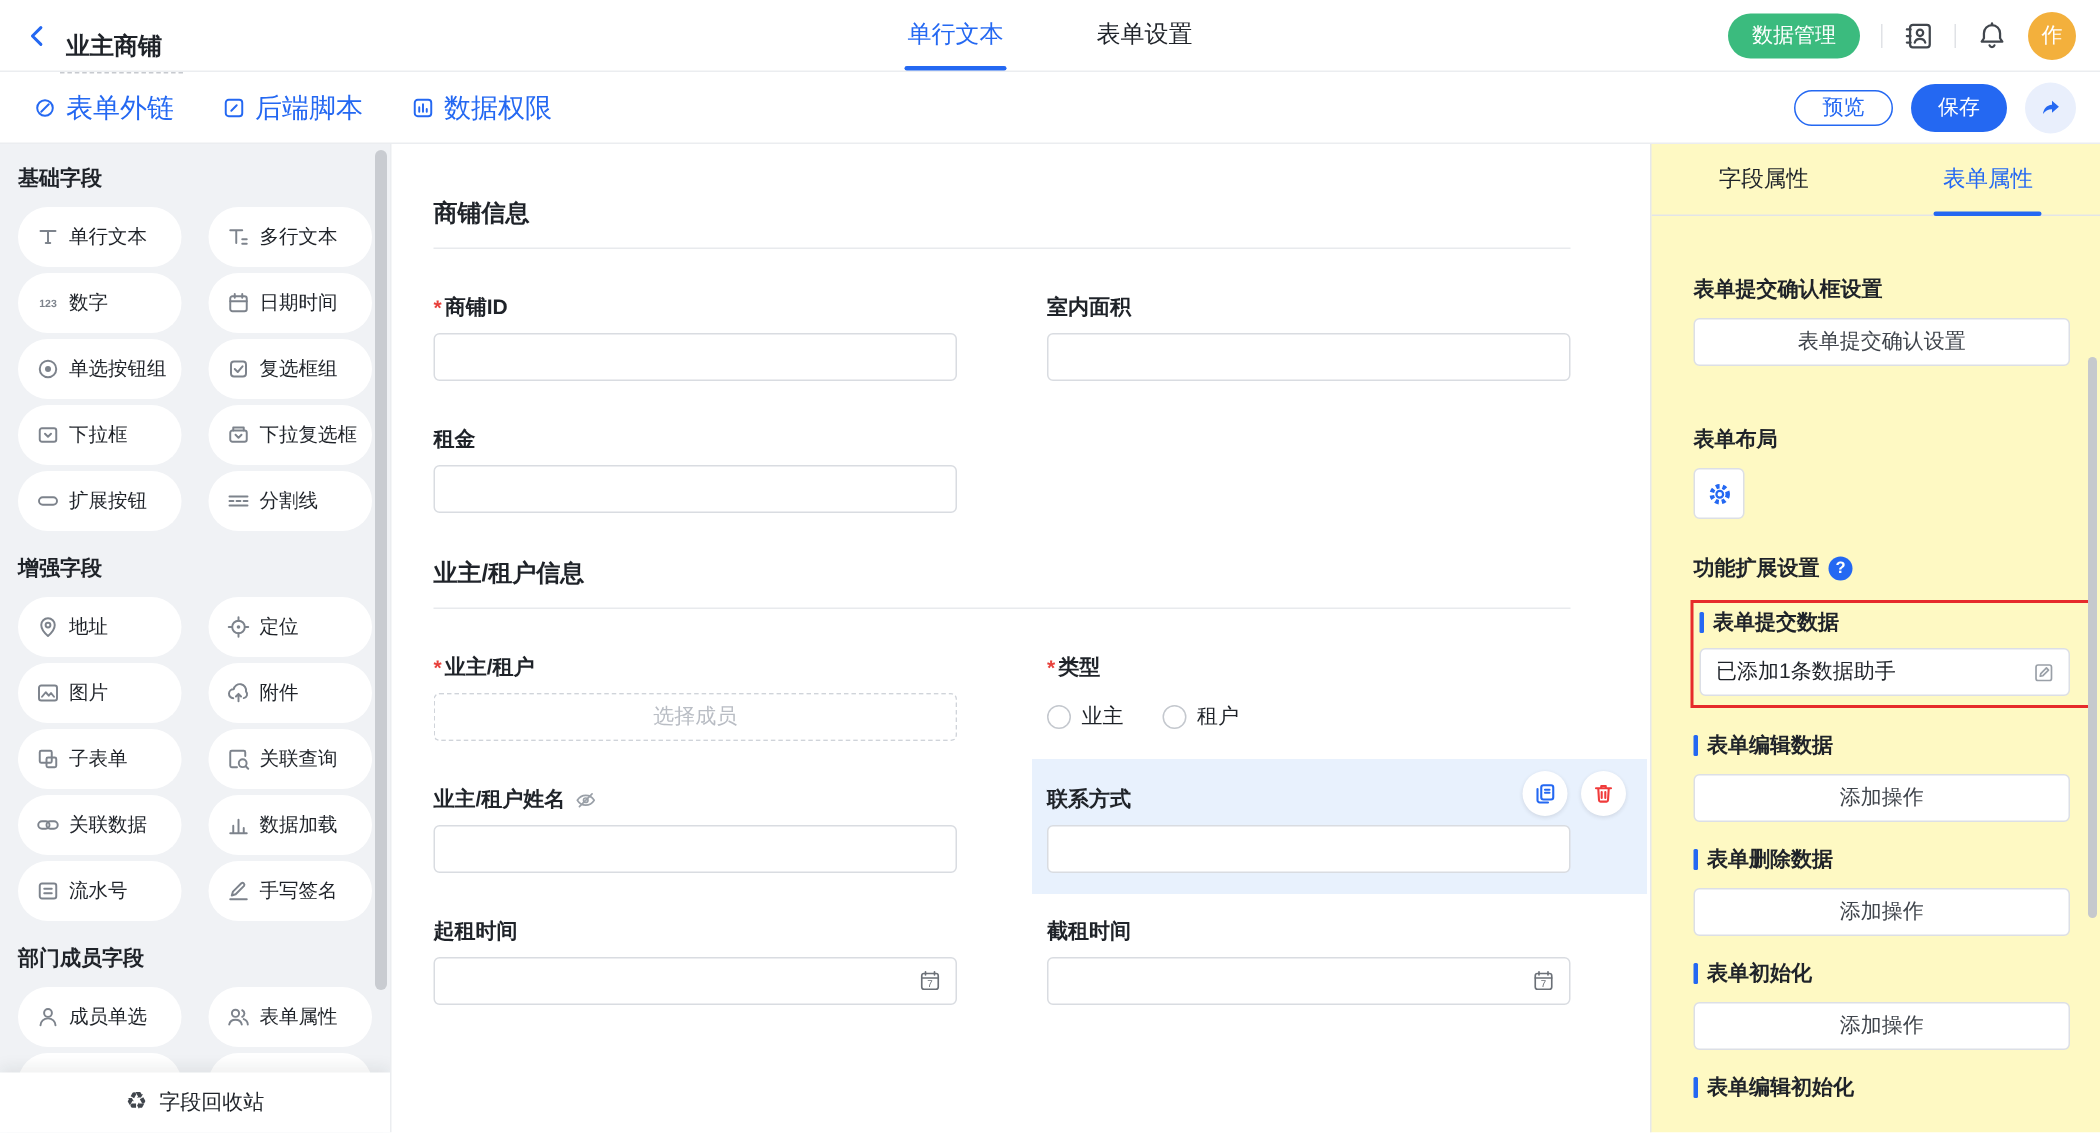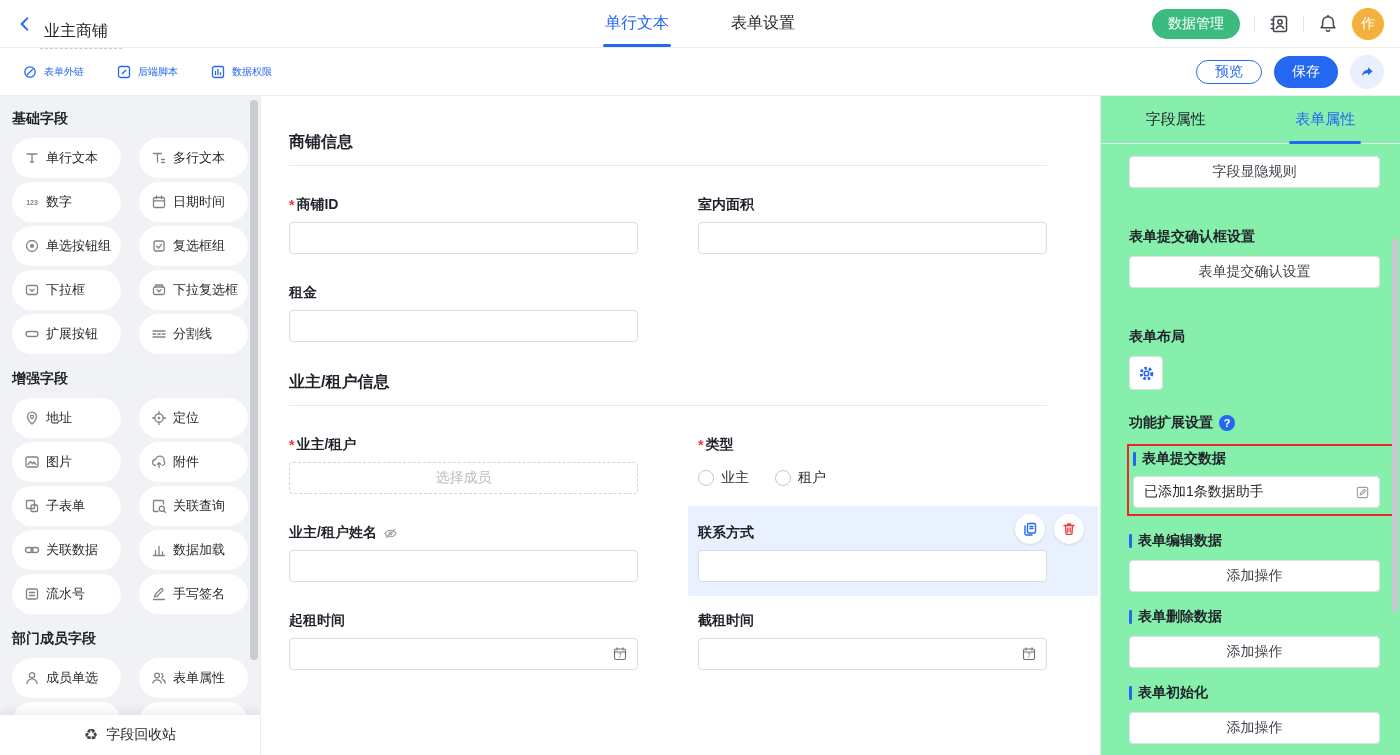--- a/index.html
+++ b/index.html
@@ -6,36 +6,36 @@
   html,body { width:1400px; height:755px; overflow:hidden; }
   body { font-family:"Liberation Sans","DejaVu Sans",sans-serif; font-size:14px; color:#1f2329; background:#fff; }
   .ic { display:inline-flex; align-items:center; justify-content:center; color:#7d838c; }
   .ic svg { display:block; }
 
   
   .navbar { position:relative; height:48px; background:#fff; border-bottom:1px solid #ebedf0;
             display:flex; align-items:center; justify-content:space-between; padding:0 16px; }
   .nav-left { display:flex; align-items:center; gap:8px; }
   .back-btn { display:flex; align-items:center; cursor:pointer; }
-  .page-title { font-size:16px; font-weight:400; position:relative; padding:0 6px 7px 2px; margin-top:22px; }
+  .page-title { font-size:16px; font-weight:700; position:relative; padding:0 6px 7px 2px; margin-top:22px; }
   .page-title::after { content:''; position:absolute; left:-2px; right:-8px; bottom:0; border-bottom:1px dashed #c7cacf; }
   .nav-tabs { position:absolute; left:50%; transform:translateX(-50%); height:100%; display:flex; gap:62px; }
   .nav-tab { position:relative; height:100%; display:flex; align-items:center; font-size:16px; cursor:pointer; }
   .nav-tab.active { color:#2468f2; }
   .nav-tab.active::after { content:''; position:absolute; left:-2px; right:-2px; bottom:0; height:3px; background:#2468f2; border-radius:2px; }
   .nav-right { display:flex; align-items:center; gap:14px; }
   .pill-green { border:none; background:#3bbb7e; color:#fff; font-size:14px; height:30px; padding:0 16px; border-radius:15px; cursor:pointer; font-family:inherit;text-align:right; }
   .vdiv { width:1px; height:16px; background:#e0e2e6; }
   .nav-icon { color:#41464d; cursor:pointer; display:flex; }
   .avatar { width:32px; height:32px; border-radius:50%; background:#f3b03c; color:#fff; font-size:14px; display:flex; align-items:center; justify-content:center; cursor:pointer; }
 
   
   .toolbar { height:48px; background:#fff; border-bottom:1px solid #ebedf0; display:flex; align-items:center; justify-content:space-between; padding:0 16px 0 22px; }
   .tb-left { display:flex; align-items:center; gap:32px; }
-  .tb-link { display:flex; align-items:center; gap:6px; color:#2468f2; cursor:pointer; text-decoration:none; font-size:10px; }
+  .tb-link { display:flex; align-items:center; gap:6px; color:#2468f2; cursor:pointer; text-decoration:none; font-size:18px; }
   .tb-link .ic { color:#2468f2; }
   .tb-right { display:flex; align-items:center; gap:12px; }
   .btn-outline { height:24px; padding:0 18px; border-radius:16px; border:1px solid #2468f2; color:#2468f2; background:#fff; font-size:14px; cursor:pointer; font-family:inherit; }
   .btn-primary { height:32px; padding:0 18px; border-radius:16px; border:none; color:#fff; background:#2468f2; font-size:14px; cursor:pointer; font-family:inherit; }
   .share-btn { width:34px; height:34px; border-radius:50%; background:#e9effc; display:flex; align-items:center; justify-content:center; cursor:pointer; }
 
   
   .page-body { display:flex; height:659px; }
 
   
@@ -66,21 +66,21 @@
   .radio-opt { display:flex; align-items:center; gap:7px; cursor:pointer; }
   .radio-circ { width:16px; height:16px; border-radius:50%; border:1px solid #c4c8ce; background:#fff; }
   .sel-cell { position:relative; }
   .sel-bg { position:absolute; left:-10px; top:-18px; width:410px; height:90px; background:#e8f1fd; }
   .sel-cell .flabel, .sel-cell .finput { position:relative; z-index:1; }
   .sel-actions { position:absolute; top:8px; right:14px; display:flex; gap:9px; z-index:2; }
   .act-btn { width:30px; height:30px; border-radius:50%; background:#fff; display:flex; align-items:center; justify-content:center; cursor:pointer; box-shadow:0 1px 3px rgba(31,35,41,.12); }
   .eye-ic { color:#9aa0a8; }
 
   
-  .rpanel { width:300px; flex:none; background:#86efac; border-left:1px solid #e6e8eb; position:relative; padding:0 20px 0 28px; overflow:hidden; }
+  .rpanel { width:300px; flex:none; background:#fef9c3; border-left:1px solid #e6e8eb; position:relative; padding:0 20px 0 28px; overflow:hidden; }
   .ptabs { display:flex; height:48px; border-bottom:1px solid #e3e5e8; margin:0 -20px 0 -28px; }
   .ptab { flex:1; display:flex; align-items:center; justify-content:center; font-size:15px; cursor:pointer; position:relative; }
   .ptab.active { color:#2468f2; }
   .ptab.active::after { content:''; position:absolute; bottom:-1px; left:50%; transform:translateX(-50%); width:72px; height:3px; background:#2468f2; border-radius:2px; }
   .pbtn { margin-top:10px; height:32px; width:100%; background:#fff; border:1px solid #dcdfe6; border-radius:4px; font-size:14px; color:#40454c; cursor:pointer; font-family:inherit; display:block; }
   .pbtn.first { margin-top:12px; }
   .phead { margin-top:40px; font-size:14px; font-weight:700; display:flex; align-items:center; gap:6px; }
   .layout-row { margin-top:10px; display:flex; gap:8px; }
   .pselect { flex:1; height:34px; background:#fff; border:1px solid #2468f2; border-radius:4px; display:flex; align-items:center; justify-content:space-between; padding:0 10px 0 12px; font-size:14px; cursor:pointer; }
   .pselect .ic { color:#2468f2; }
@@ -530,21 +530,20 @@
         </div>
       </div>
     </main>
 
     <aside class="rpanel">
       <div class="ptabs">
         <div class="ptab">字段属性</div>
         <div class="ptab active">表单属性</div>
       </div>
 
-      <button class="pbtn first">字段显隐规则</button>
 
       <div class="phead">表单提交确认框设置</div>
       <button class="pbtn">表单提交确认设置</button>
 
       <div class="phead">表单布局</div>
       <div class="layout-row">
         <span class="gear-btn">
             <svg width="17" height="17" viewBox="0 0 16 16">
               <circle cx="8" cy="8" r="5" fill="none" stroke="currentColor" stroke-width="2.8" stroke-dasharray="2.3 1.9"></circle>
               <circle cx="8" cy="8" r="2.1" fill="none" stroke="currentColor" stroke-width="1.4"></circle>

